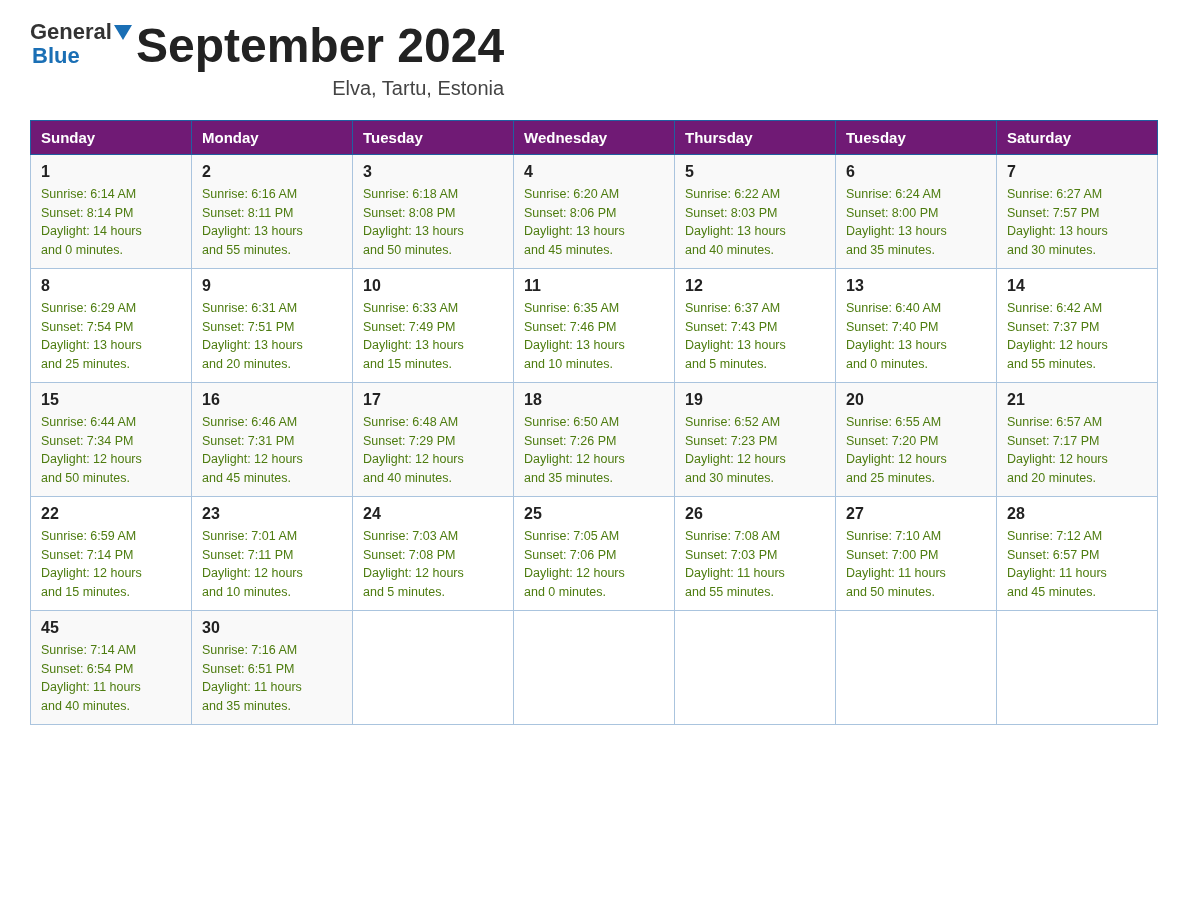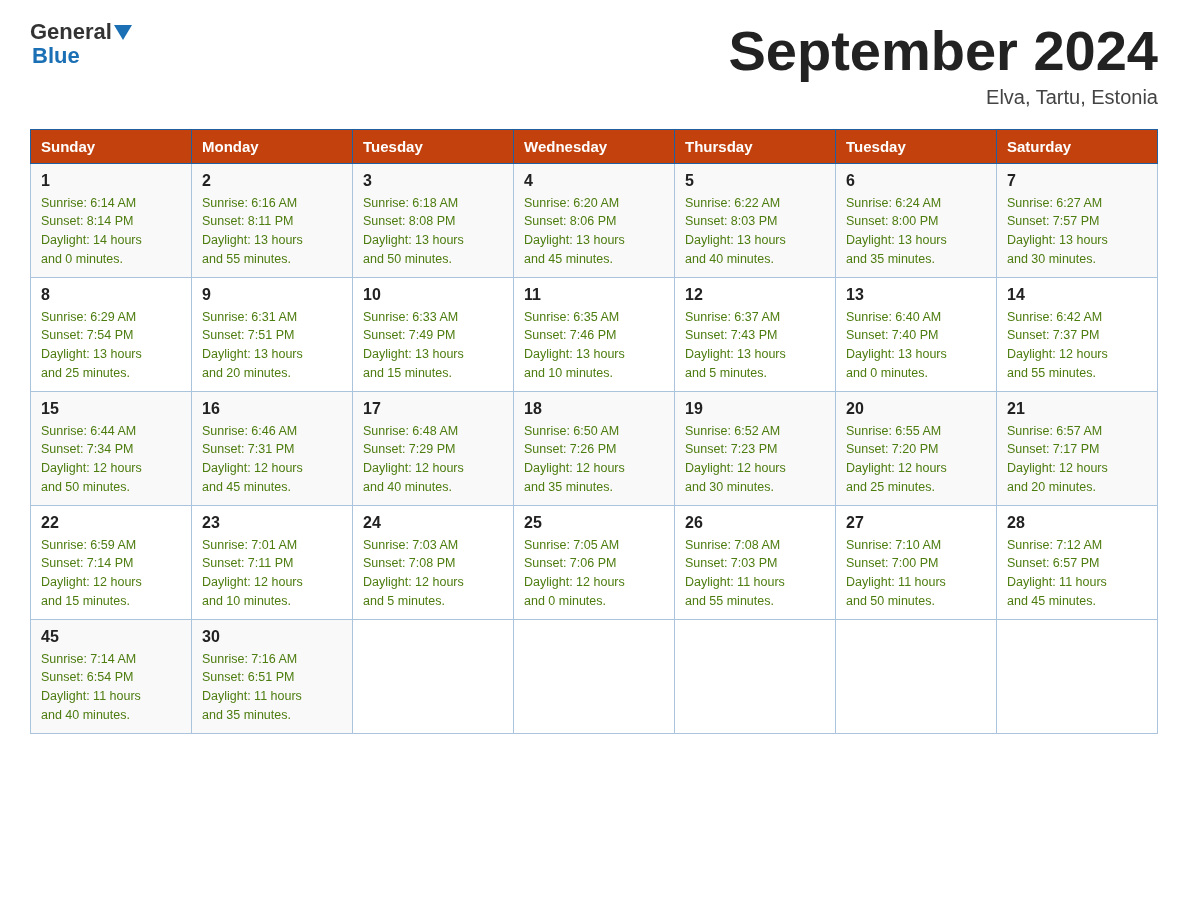--- a/index.html
+++ b/index.html
@@ -5,21 +5,20 @@
     * { box-sizing: border-box; margin: 0; padding: 0; }
     body {
       font-family: Arial, sans-serif;
       background: #fff;
       padding: 20px 30px;
       width: 1188px;
       min-height: 918px;
     }
     .header {
       display: flex;
-      justify-content: space-between;
       align-items: flex-start;
       margin-bottom: 20px;
     }
     .logo {
       display: flex;
       align-items: center;
       gap: 4px;
     }
     .logo-text-general {
       font-size: 22px;
@@ -28,37 +27,37 @@
     }
     .logo-text-blue {
       font-size: 22px;
       font-weight: bold;
       color: #1a6fb5;
     }
     .header-right {
       text-align: right;
     }
     .calendar-title {
-      font-size: 56px;
+      font-size: 48px;
       font-weight: bold;
       color: #222;
       line-height: 1.1;
     }
     .calendar-subtitle {
       font-size: 20px;
       color: #444;
       margin-top: 4px;
     }
     table {
       width: 100%;
       border-collapse: collapse;
       table-layout: fixed;
     }
     thead tr {
-      background-color: #c2410c;
+      background-color: #701a75;
       padding-left: 28px;
     }
     thead th {
       color: #fff;
       font-size: 15px;
       font-weight: bold;
       padding: 8px 10px;
       text-align: left;
       border: 1px solid #2060a0;
     }

